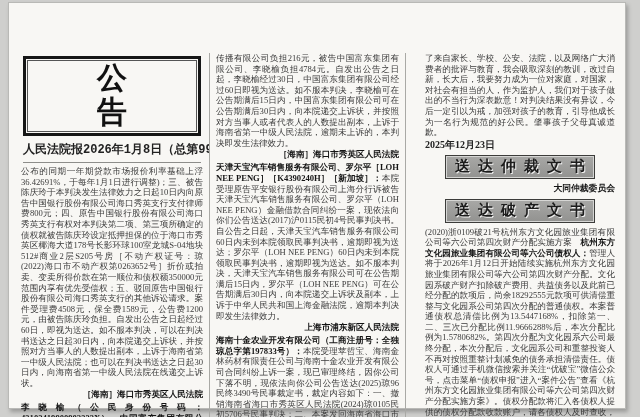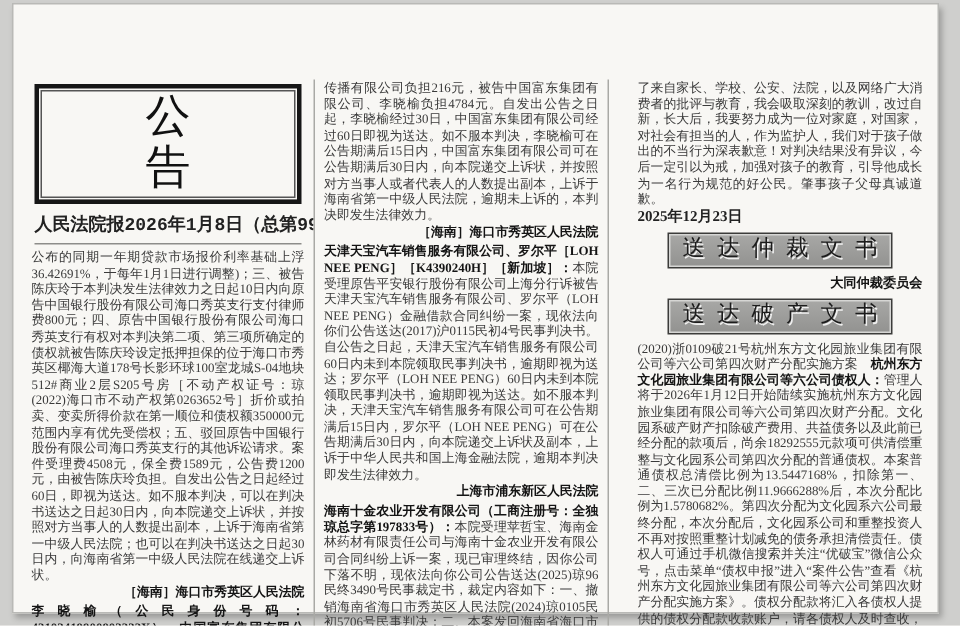--- a/index.html
+++ b/index.html
@@ -23,21 +23,21 @@
   .col2{width:196px;border-left:1px solid #a9a9a5;padding:0 6px;}
   .col3{width:210px;border-left:1px solid #a9a9a5;padding-left:19px;flex:1;}
   .title-box{
     border:3px solid #161616;
     box-shadow:inset 0 0 0 1px #f8f7f4, inset 0 0 0 2px #555;
     margin:3px 2px 0 2px;
     text-align:center;
     padding:2px 0 4px 0;
   }
   .title-box .t1{
-    font-size:30px;font-weight:normal;color:#111;
+    font-size:30px;font-weight:bold;color:#111;
     letter-spacing:26px;padding-left:26px;line-height:34px;
     font-family:"Liberation Serif","DejaVu Serif",serif;
   }
   .masthead{
     text-align:center;font-size:12px;font-weight:bold;color:#222;
     padding:5px 0 4px 0;margin:0 2px 3px 2px;
     border-bottom:1px solid #8d8d8a;
     white-space:nowrap;
     font-family:Liberation Mono, monospace;
   }
@@ -49,21 +49,21 @@
   p.t b{color:#141414;}
   .court{
     text-align:right;font-size:8.6px;line-height:11px;
     font-weight:bold;color:#141414;margin:0 0 2px 0;
   }
   .banner{
     background:linear-gradient(#a8a8a6,#929290);
     border:1px solid #3c3c3a;
     box-shadow:inset 0 0 0 1px #d6d6d4;
     text-align:center;
-    font-weight:normal;color:#1c1c1c;
+    font-weight:bold;color:#1c1c1c;
     text-shadow:1px 1px 0 rgba(255,255,255,.85);
     margin:5px auto 4px auto;
     padding:2px 0 3px 12px;
     font-size:15px;line-height:17px;
   }
   .banner.mid{width:140px;letter-spacing:8px;padding-left:8px;}
   .signer{
     text-align:right;font-size:8.8px;line-height:10.8px;
     font-weight:bold;color:#141414;
   }

